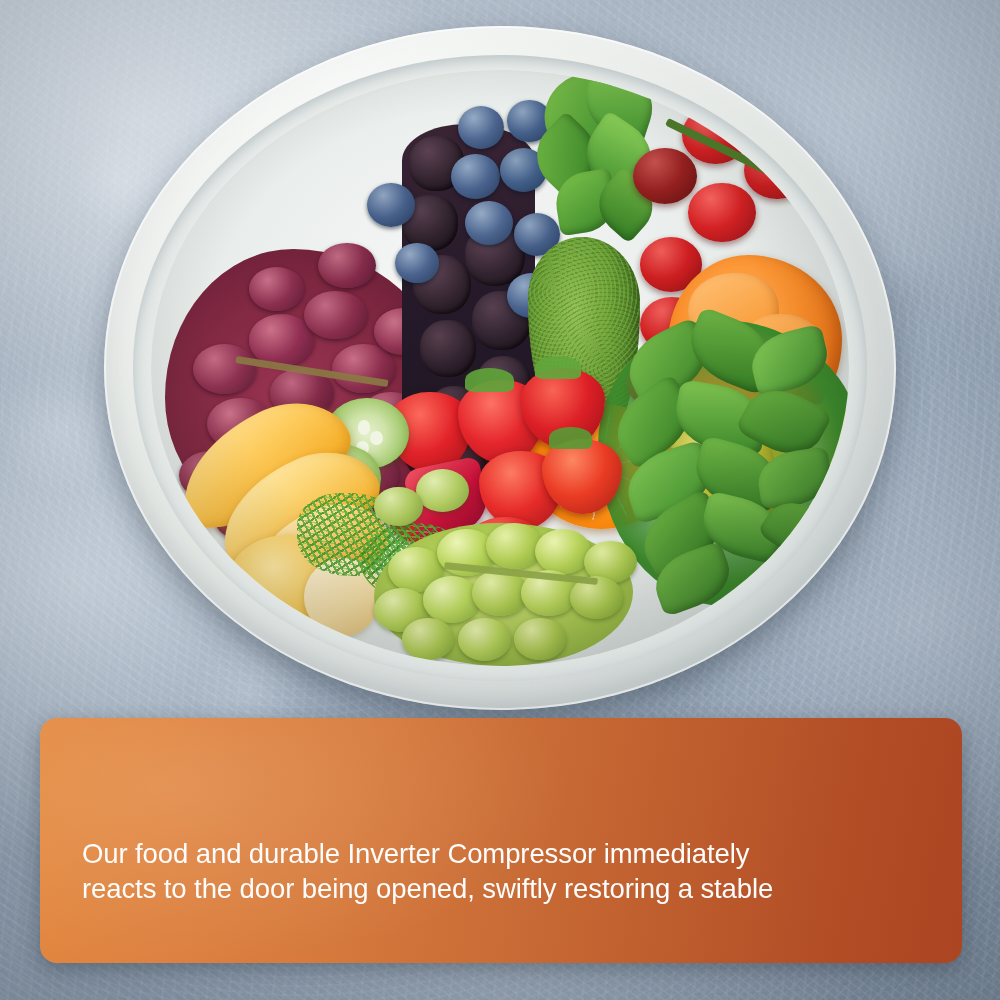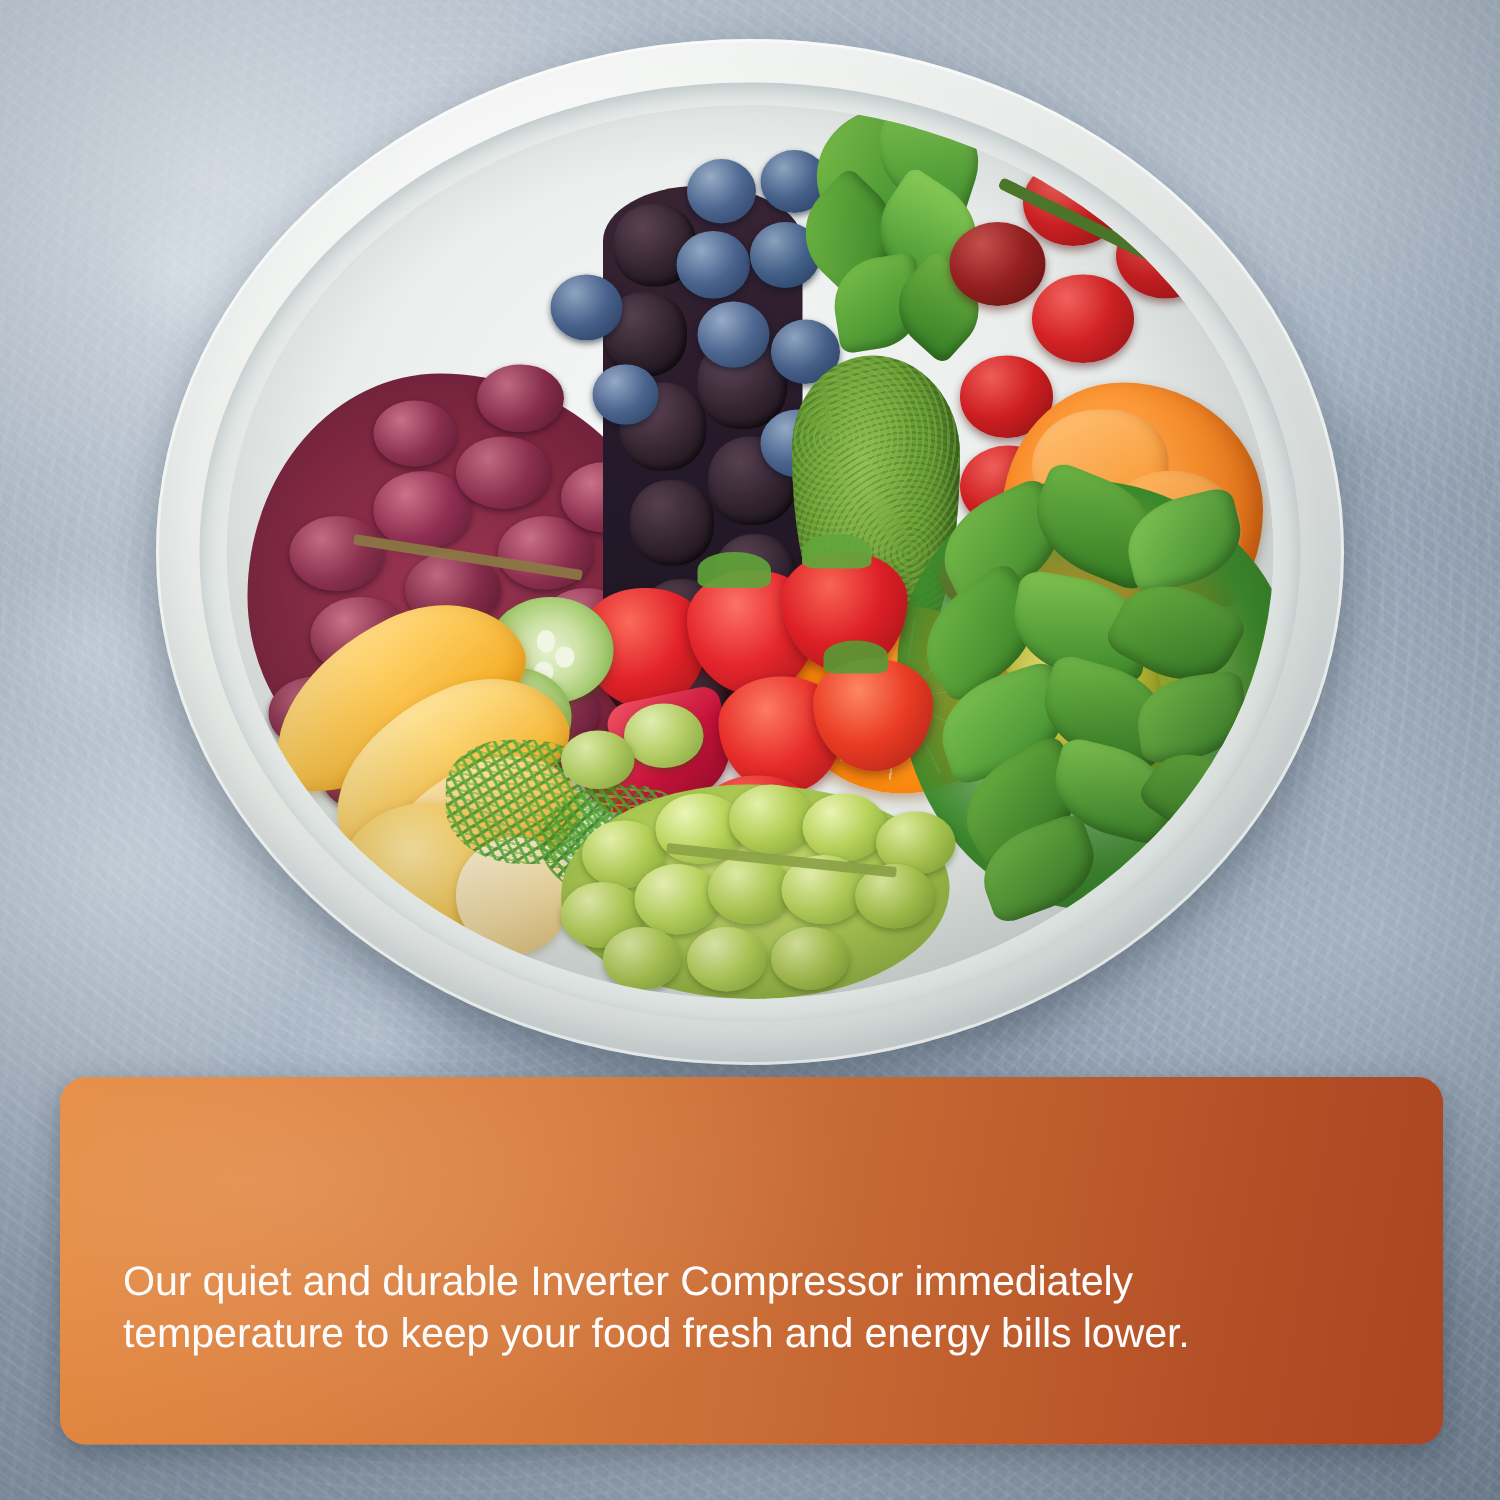--- a/index.html
+++ b/index.html
@@ -346,18 +346,18 @@
     </div>
     <div class="w" style="position:absolute;inset:0;border-radius:50%;pointer-events:none;
                 box-shadow:inset 0 0 0 2px rgba(255,255,255,.55), inset 0 6px 16px rgba(255,255,255,.45);"></div>
   </div>
 
   <div class="panel">
     <div class="panel-sheen"></div>
 
 
     <div class="panel-body">
-      <span class="ln">Our quiet and durable Inverter Compressor immediately</span>
-      <span class="ln">temperature to keep your food fresh and energy bills lower.</span>
+      <span class="ln">Our food and durable Inverter Compressor immediately</span>
+      <span class="ln">reacts to the door being opened, swiftly restoring a stable</span>
     </div>
   </div>
 
 </div>
 
 </body></html>

